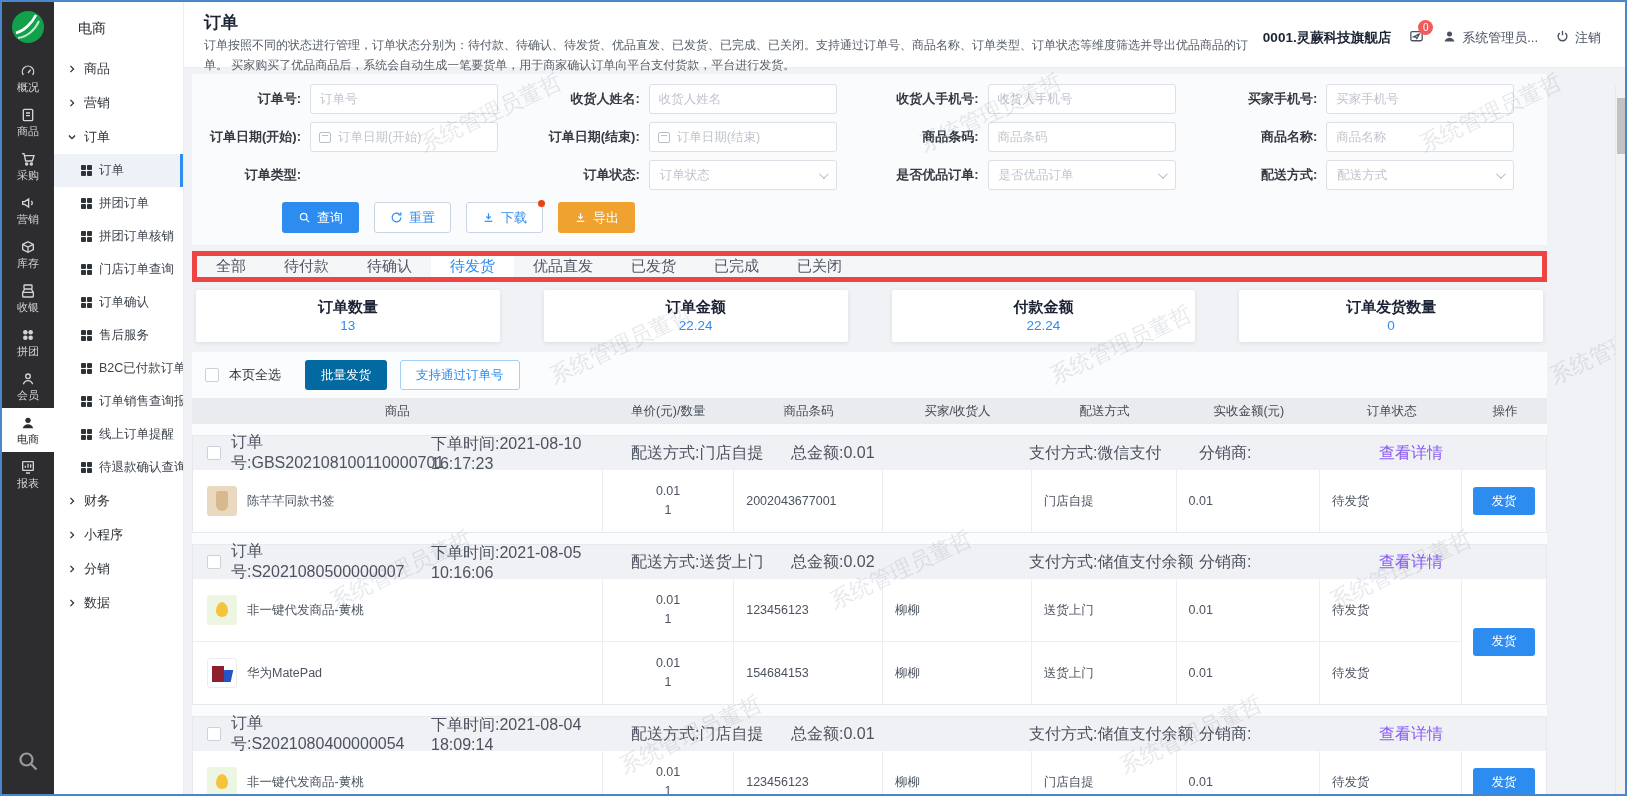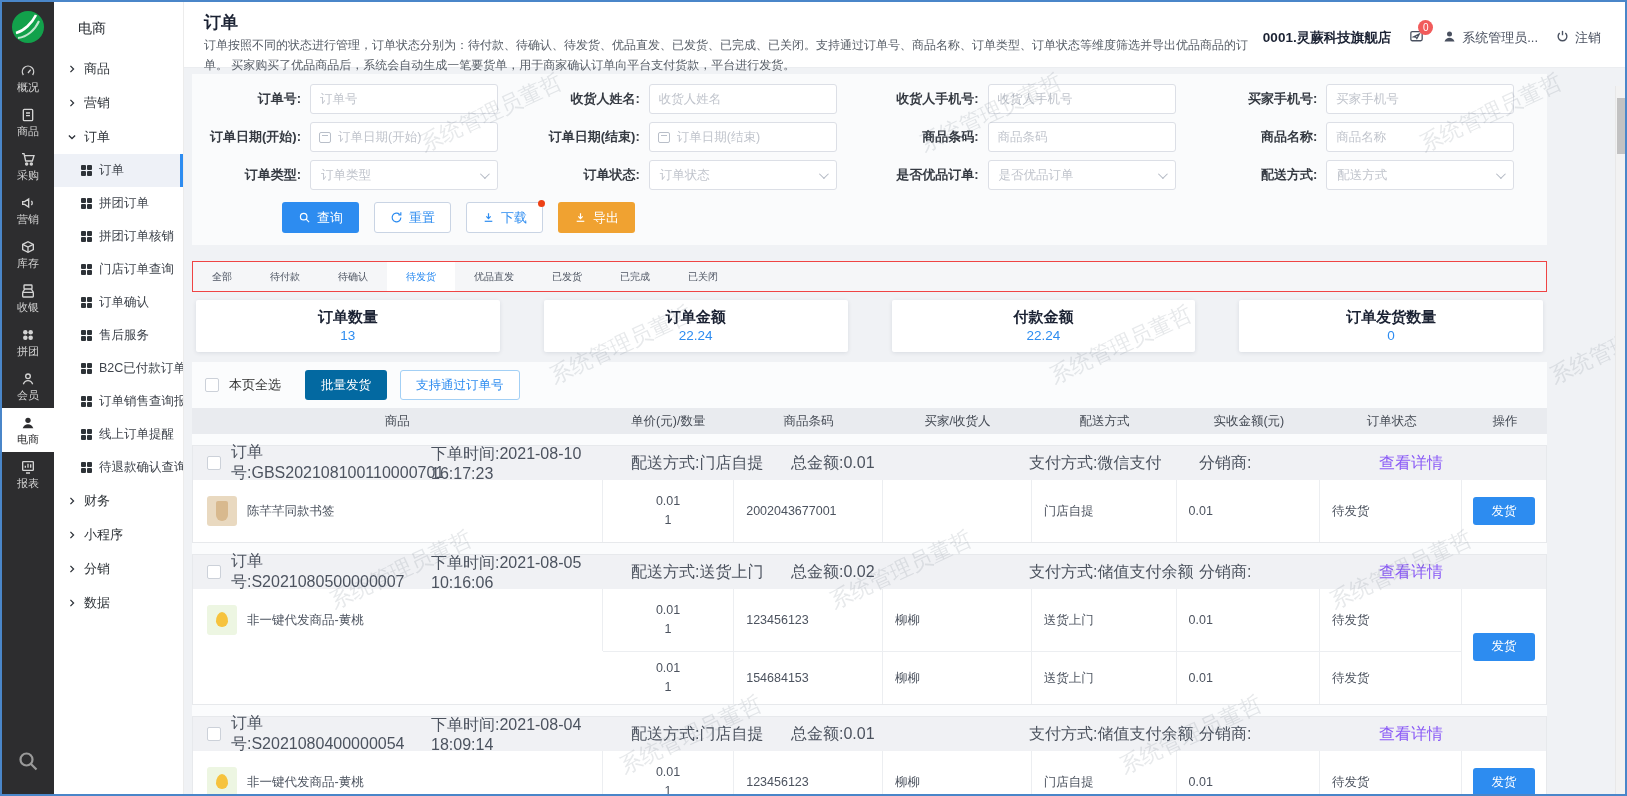--- a/index.html
+++ b/index.html
@@ -65,21 +65,21 @@
 
 .actions-row { display:flex; gap:15px; margin:12px 0 0 90px; padding-bottom:12px; }
 .btn { height:31px; padding:0 15px; border-radius:3px; font-size:13px; display:inline-flex; align-items:center; gap:6px; cursor:pointer; border:1px solid transparent; position:relative; font-family:inherit; }
 .btn svg { width:13px; height:13px; }
 .btn-primary { background:#2d8cf0; color:#fff; }
 .btn-default { background:#fff; color:#2d8cf0; border-color:#c9d4e4; }
 .btn-warning { background:#f0a231; color:#fff; }
 .dot { position:absolute; top:-3px; right:-3px; width:7px; height:7px; border-radius:50%; background:#ed4014; }
 
 
-.tabs-bar { display:flex; height:31px; background:#f5f6f8; border:1px solid #ef4444; margin-top:16px; font-size:10px; color:#4f5663; flex-shrink:0; }
+.tabs-bar { display:flex; height:31px; background:#f5f6f8; border:5px solid #ef4444; margin-top:6px; font-size:15px; color:#4f5663; flex-shrink:0; }
 .tab { padding:0 19px; display:flex; align-items:center; cursor:pointer; }
 .tab.active { background:#fff; color:#2d8cf0; }
 
 
 .stats-row { display:flex; gap:44px; padding:8px 4px 10px; flex-shrink:0; }
 .stat-card { flex:1; background:#fff; border-radius:2px; box-shadow:0 1px 4px rgba(0,30,60,.1); text-align:center; padding:8px 0 9px; }
 .stat-label { font-size:15px; font-weight:bold; color:#1b2233; }
 .stat-value { font-size:13.5px; color:#2d8cf0; margin-top:1px; }
 
 
@@ -452,26 +452,20 @@
             <div class="field">
               <label class="field-label">商品条码:</label>
               <div class="field-control"><input class="text-input" type="text" placeholder="商品条码" style=""></div>
             </div>
             <div class="field">
               <label class="field-label">商品名称:</label>
               <div class="field-control"><input class="text-input" type="text" placeholder="商品名称" style=""></div>
             </div>
             <div class="field">
               <label class="field-label">订单类型:</label>
-              <div class="field-control">
-                <div class="select-box">
-                  <span class="select-placeholder">订单类型</span>
-                  <i class="select-caret"></i>
-                </div>
-              </div>
             </div>
             <div class="field">
               <label class="field-label">订单状态:</label>
               <div class="field-control">
                 <div class="select-box">
                   <span class="select-placeholder">订单状态</span>
                   <i class="select-caret"></i>
                 </div>
               </div>
             </div>
@@ -633,20 +627,24 @@
                 </div>
                 <div class="cell cell-price first" style="grid-area: 1 / 2;">
                   <div class="price-line">0.01</div>
                   <div class="price-line">1</div>
                 </div>
                 <div class="cell cell-barcode first" style="grid-area: 1 / 3;">123456123</div>
                 <div class="cell cell-buyer first" style="grid-area: 1 / 4;">柳柳</div>
                 <div class="cell cell-delivery first" style="grid-area: 1 / 5;">送货上门</div>
                 <div class="cell cell-amount first" style="grid-area: 1 / 6;">0.01</div>
                 <div class="cell cell-status first" style="grid-area: 1 / 7;">待发货</div>
+                <div class="cell cell-product" style="grid-area: 2 / 1;">
+                  <span class="thumb thumb-tablet"></span>
+                  <span class="prod-name">华为MatePad</span>
+                </div>
                 <div class="cell cell-price" style="grid-area: 2 / 2;">
                   <div class="price-line">0.01</div>
                   <div class="price-line">1</div>
                 </div>
                 <div class="cell cell-barcode" style="grid-area: 2 / 3;">154684153</div>
                 <div class="cell cell-buyer" style="grid-area: 2 / 4;">柳柳</div>
                 <div class="cell cell-delivery" style="grid-area: 2 / 5;">送货上门</div>
                 <div class="cell cell-amount" style="grid-area: 2 / 6;">0.01</div>
                 <div class="cell cell-status" style="grid-area: 2 / 7;">待发货</div>
                 <div class="cell cell-action first" style="grid-area: 1 / 8 / span 2;">

